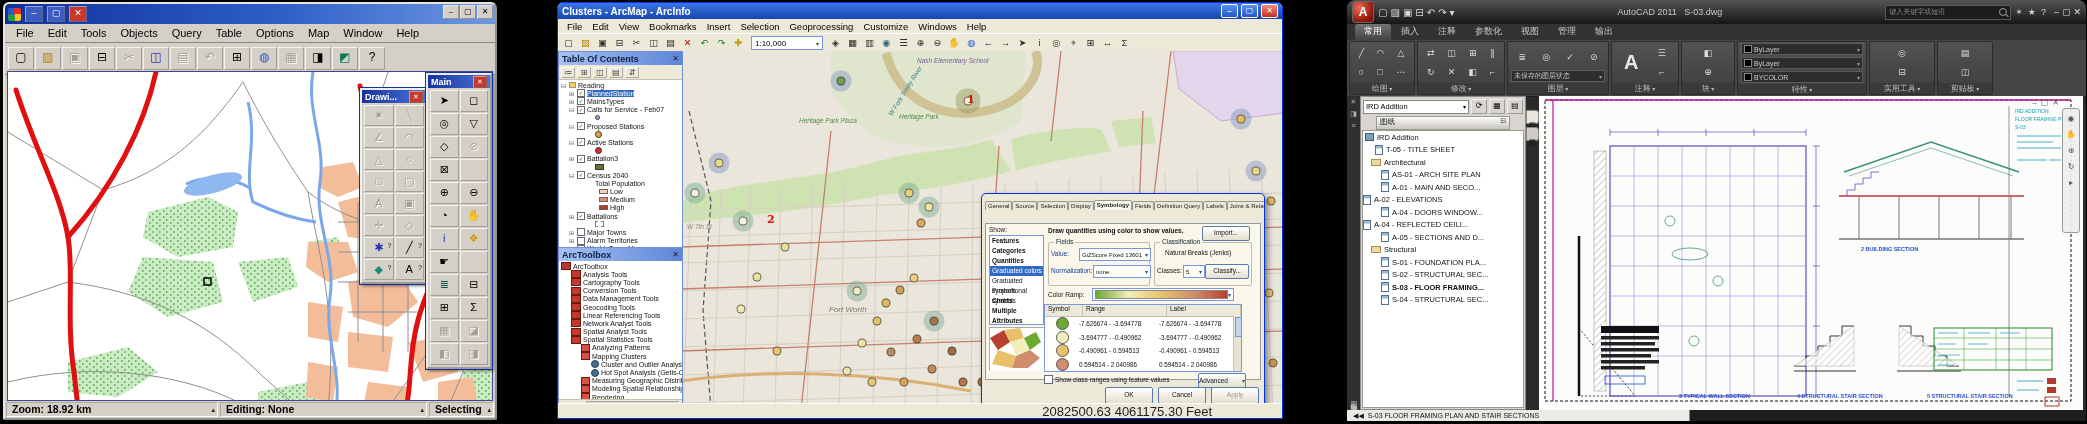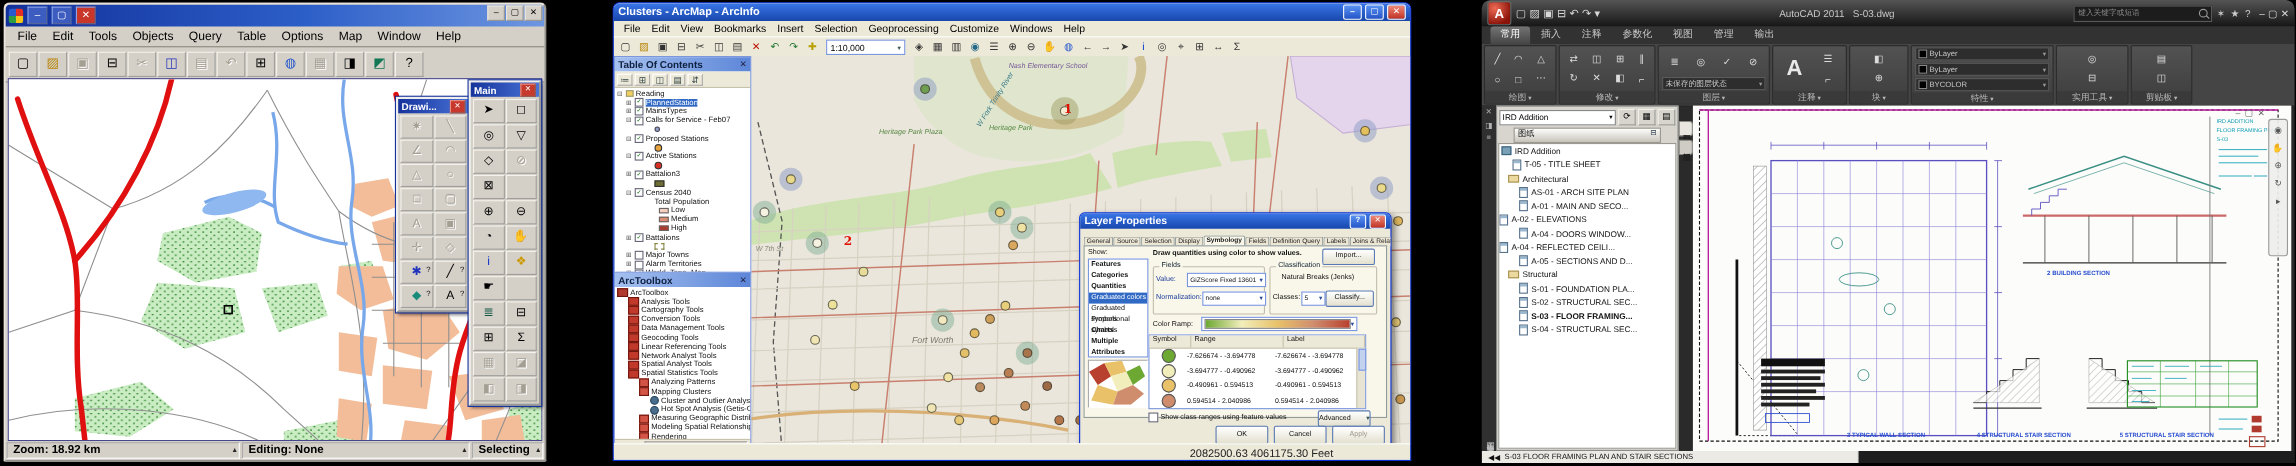--- a/index.html
+++ b/index.html
@@ -99,21 +99,21 @@
   .tbx-row[data-ic="tool"] .tbx-ic{background:#4a6d8c;border-color:#24425c;width:6px;height:6px;border-radius:50%}
   .tbx-foot{height:11px;flex:none;border-top:1px solid #c6c2ac;background:#ece9d8;display:flex;
             align-items:center;font-size:7px;color:#556;padding:0 2px;gap:2px}
   .sb-h{flex:1;height:7px;background:#d8d4c4;border:1px inset #fff}
   .am-map{position:absolute;left:123px;top:0;right:0;bottom:0;overflow:hidden;background:#eae6dc}
   .dot{position:absolute;width:9px;height:9px;border-radius:50%;border:1px solid rgba(60,60,50,.75);
        transform:translate(-50%,-50%);box-sizing:border-box}
   .mlab{position:absolute;font-size:6.5px;font-style:italic;white-space:nowrap;transform-origin:left top}
   .ann{position:absolute;color:#e01000;font-weight:bold;font-size:11px;font-family:"DejaVu Serif",serif}
   .am-status{position:absolute;left:0;right:0;bottom:0;height:14px;background:#ece9d8;
-             border-top:1px solid #fff;font-size:10px;color:#222;display:flex;align-items:flex-end}
+             border-top:1px solid #fff;font-size:13px;color:#222;display:flex;align-items:flex-start}
   .am-status span{margin-left:auto;margin-right:70px}
 
   
   #lpDlg{position:absolute;left:423px;top:142px;width:282px;height:214px;background:#ece9d8;
          border:1px solid #0831d9;border-radius:5px 5px 2px 2px;box-shadow:3px 3px 6px rgba(0,0,0,.45)}
   .lp-title{height:14px;background:linear-gradient(180deg,#3a76e8,#1747ac);border-radius:4px 4px 0 0;
             display:flex;align-items:center;padding:0 4px;color:#fff;font-size:9.5px;font-weight:bold;gap:2px}
   .lp-title .xpb{width:13px;height:11px;font-size:7px;line-height:10px;margin-left:auto}
   .lp-title .xpb.cl{margin-left:1px}
   .lp-tabs{height:15px;display:flex;align-items:flex-end;padding:1px 3px 0;overflow:hidden}
@@ -807,25 +807,20 @@
         </div>
       <div class="tbx-foot" data-name="toolbox-footer">
         <i data-name="favorites-tab-icon">◧</i>
         <i data-name="index-tab-icon">▤</i>
         <i data-name="search-tab-icon">◎</i>
         <span class="sb-h" data-name="horizontal-scrollbar"></span>
       </div>
     </div>
 
     <div id="lpDlg" data-name="layer-properties-dialog">
-      <div class="lp-title" data-name="dialog-titlebar">
-        <span data-name="dialog-title">Layer Properties</span>
-        <span class="xpb" data-name="help-button">?</span>
-        <span class="xpb cl" data-name="close-button">✕</span>
-      </div>
       <div class="lp-tabs" data-name="dialog-tabstrip">
 
       <span class="lp-tab" data-name="dialog-tab">General</span>
           <span class="lp-tab" data-name="dialog-tab">Source</span>
           <span class="lp-tab" data-name="dialog-tab">Selection</span>
           <span class="lp-tab" data-name="dialog-tab">Display</span>
           <span class="lp-tab" data-name="dialog-tab" data-a="1">Symbology</span>
           <span class="lp-tab" data-name="dialog-tab">Fields</span>
           <span class="lp-tab" data-name="dialog-tab">Definition Query</span>
           <span class="lp-tab" data-name="dialog-tab">Labels</span>

